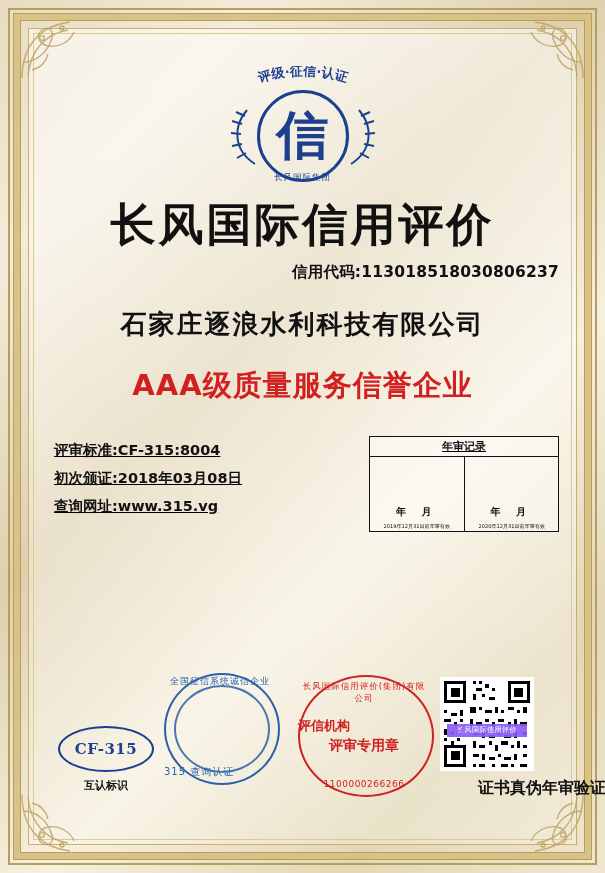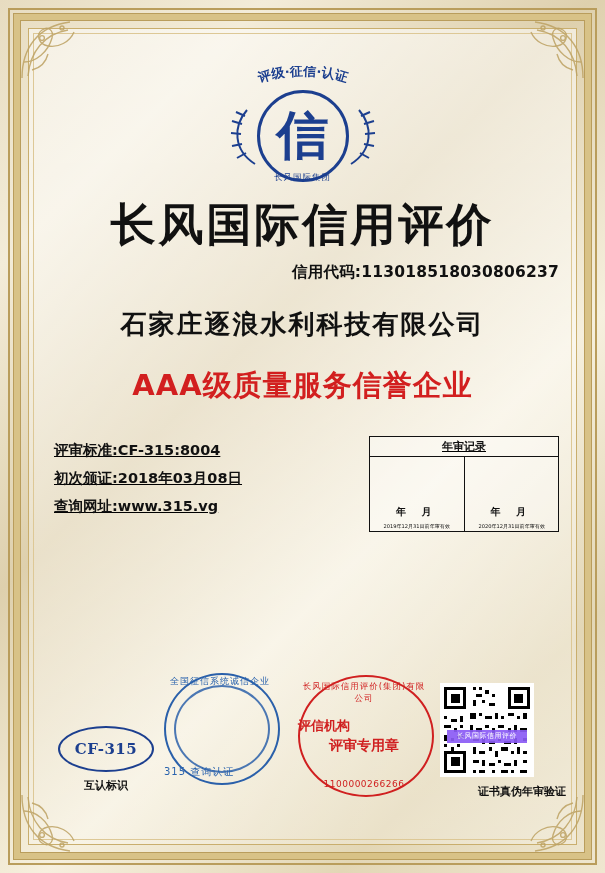--- a/index.html
+++ b/index.html
@@ -208,21 +208,21 @@
     width:92px;height:92px;margin:0 auto;background:#fff;
     position:relative;border:1px solid #fff;
   }
   .qr .code svg{display:block;width:100%;height:100%;}
   .qr .band{
     position:absolute;left:6px;right:6px;top:46px;height:13px;
     background:#8b5cf6;color:#fff;font-size:7px;text-align:center;line-height:13px;
     font-family:"DejaVu Sans",sans-serif;letter-spacing:.5px;opacity:.92;
   }
   .qr .cap{
-    margin-top:7px;text-align:right;font-size:11px;font-weight:700;color:#111;
+    margin-top:7px;text-align:right;font-size:16px;font-weight:700;color:#111;
     font-family:"DejaVu Sans",sans-serif;white-space:nowrap;margin-left:43px;
   }
 </style>
 </head>
 <body>
 
 <div class="cert">
 
   <div class="frame-outer"></div>
   <div class="frame-mid"></div>

